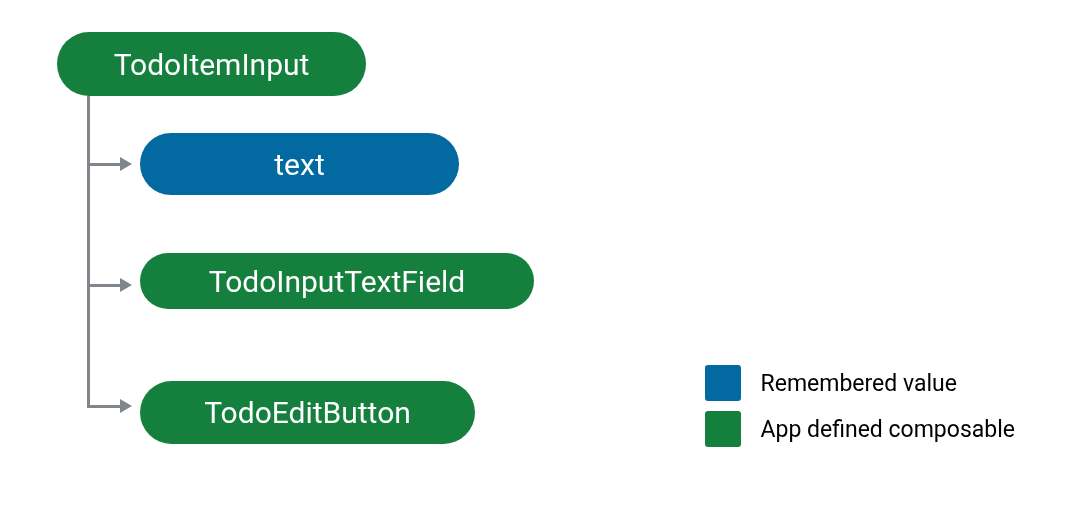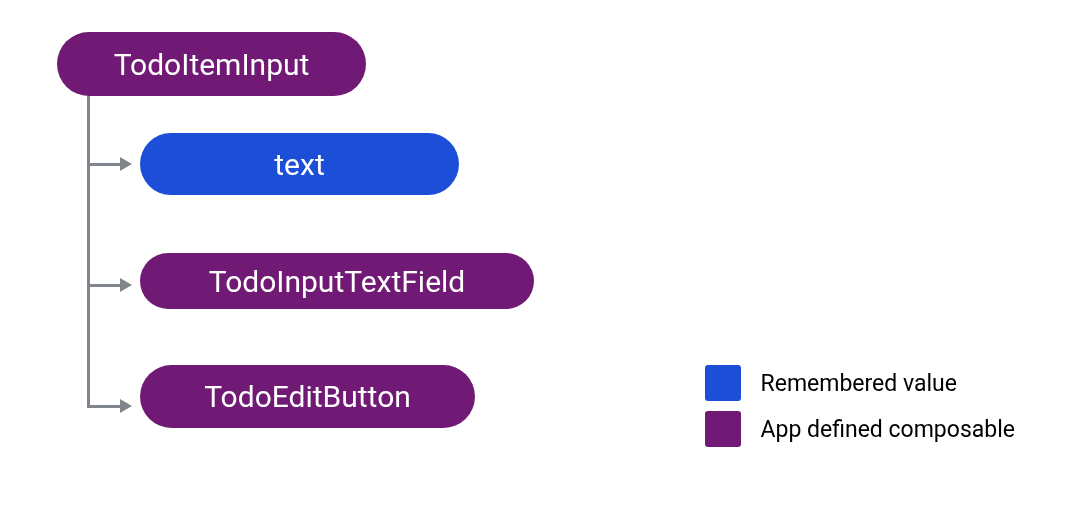--- a/index.html
+++ b/index.html
@@ -19,25 +19,25 @@
       border-radius: 999px;
       color: #ffffff;
       font-size: 30px;
       font-weight: 400;
       display: flex;
       align-items: center;
       justify-content: center;
       padding: 0 30px;
     }
     .green {
-      background: #701a75;
+      background: #15803d;
       justify-content: center;
     }
     .blue {
-      background: #1d4ed8;
+      background: #0369a1;
     }
     .connector-v {
       position: absolute;
       background: #80868b;
       width: 3px;
     }
     .connector-h {
       position: absolute;
       background: #80868b;
       height: 3px;
@@ -88,21 +88,21 @@
 </div>
 
 <div class="connector-h" style="left: 87px; top: 284px; width: 34px;"></div>
 <div class="arrow-head" style="left: 120px; top: 278px;"></div>
 <div class="node green" style="left: 140px; top: 253px; width: 394px; height: 56px;">
   <span>TodoInputTextField</span>
 </div>
 
 <div class="connector-h" style="left: 87px; top: 405px; width: 34px;"></div>
 <div class="arrow-head" style="left: 120px; top: 399px;"></div>
-<div class="node green" style="left: 140px; top: 365px; width: 335px; height: 63px;">
+<div class="node green" style="left: 140px; top: 381px; width: 335px; height: 63px;">
   <span>TodoEditButton</span>
 </div>
 
 <div class="legend">
   <div class="legend-row">
     <div class="legend-swatch blue"></div>
     <span class="legend-text">Remembered value</span>
   </div>
   <div class="legend-row" style="margin-bottom:12px;">
     <div class="legend-swatch green"></div>

